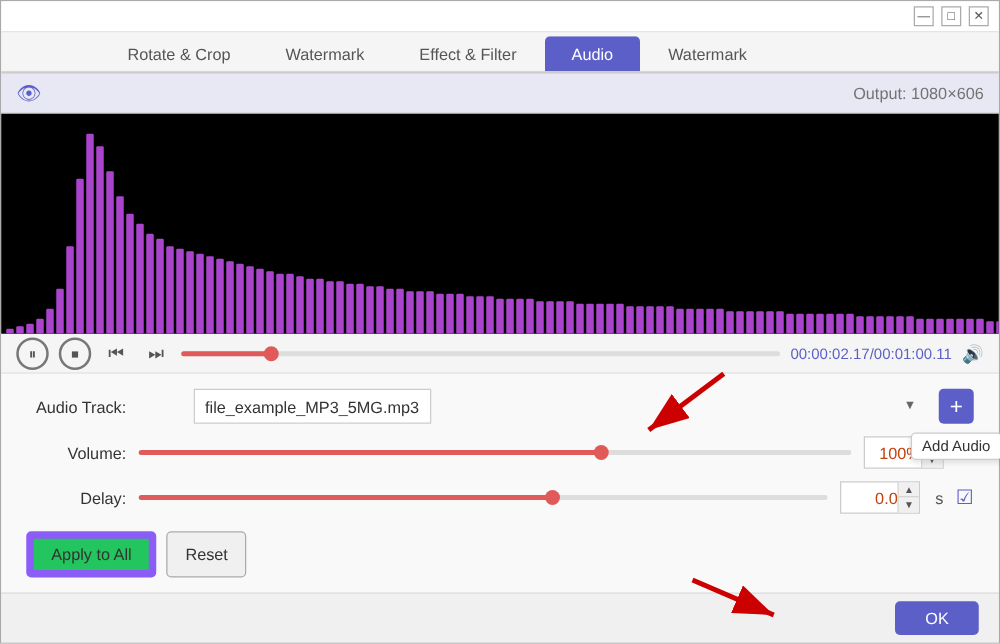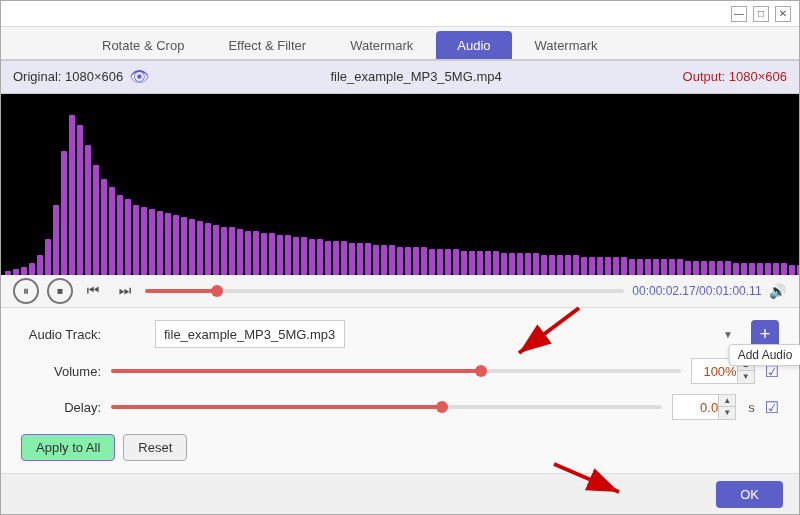--- a/index.html
+++ b/index.html
@@ -96,21 +96,21 @@
     .eye-icon {
       color: #5b5fc7;
       font-size: 16px;
     }
     .filename {
       color: #333;
       font-size: 13px;
     }
     .output-info {
       font-size: 13px;
-      color: #b91c1c;
+      color: #737373;
     }
 
     
     .video-area {
       height: 195px;
       background: #000;
       position: relative;
       overflow: hidden;
     }
     .waveform {
@@ -264,21 +264,21 @@
       color: white;
       font-size: 18px;
       display: flex;
       align-items: center;
       justify-content: center;
       position: relative;
     }
 
     .tooltip {
       position: absolute;
-      top: 24px;
+      top: 35px;
       left: 50%;
       transform: translateX(-50%);
       background: #fff;
       border: 1px solid #ccc;
       border-radius: 4px;
       padding: 3px 8px;
       font-size: 12px;
       color: #333;
       white-space: nowrap;
       z-index: 10;
@@ -364,22 +364,22 @@
     }
 
     
     .action-buttons {
       display: flex;
       gap: 8px;
       margin-top: 4px;
     }
     .apply-all-btn {
       padding: 5px 14px;
-      border: 1px solid #8b5cf6;
-      background: #86efac;
+      border: 6px solid #8b5cf6;
+      background: #22c55e;
       border-radius: 4px;
       cursor: pointer;
       font-size: 13px;
       color: #333;
     }
     .reset-btn {
       padding: 5px 14px;
       border: 1px solid #aaa;
       background: #f0f0f0;
       border-radius: 4px;
@@ -426,32 +426,30 @@
   <div class="title-bar">
     <div class="title-bar-controls">
       <button class="title-btn">—</button>
       <button class="title-btn">□</button>
       <button class="title-btn">✕</button>
     </div>
   </div>
 
   <div class="tab-bar">
     <div class="tab">Rotate &amp; Crop</div>
+    <div class="tab">Watermark</div>
     <div class="tab">Effect &amp; Filter</div>
-    <div class="tab">Watermark</div>
     <div class="tab active">Audio</div>
     <div class="tab">Watermark</div>
   </div>
 
   <div class="preview-header">
     <div class="preview-info">
-      <span>Original: 1080×606</span>
       <span class="eye-icon">👁</span>
     </div>
-    <span class="filename">file_example_MP3_5MG.mp4</span>
     <span class="output-info">Output: 1080×606</span>
   </div>
 
   <div class="video-area">
     <div class="waveform" id="waveform-container">
     <div style="width: 6px; height: 4px; background: rgb(170, 68, 204); border-radius: 1px; flex-shrink: 0;"></div>
         <div style="width: 6px; height: 6px; background: rgb(170, 68, 204); border-radius: 1px; flex-shrink: 0;"></div>
         <div style="width: 6px; height: 8px; background: rgb(170, 68, 204); border-radius: 1px; flex-shrink: 0;"></div>
         <div style="width: 6px; height: 12px; background: rgb(170, 68, 204); border-radius: 1px; flex-shrink: 0;"></div>
         <div style="width: 6px; height: 20px; background: rgb(170, 68, 204); border-radius: 1px; flex-shrink: 0;"></div>

